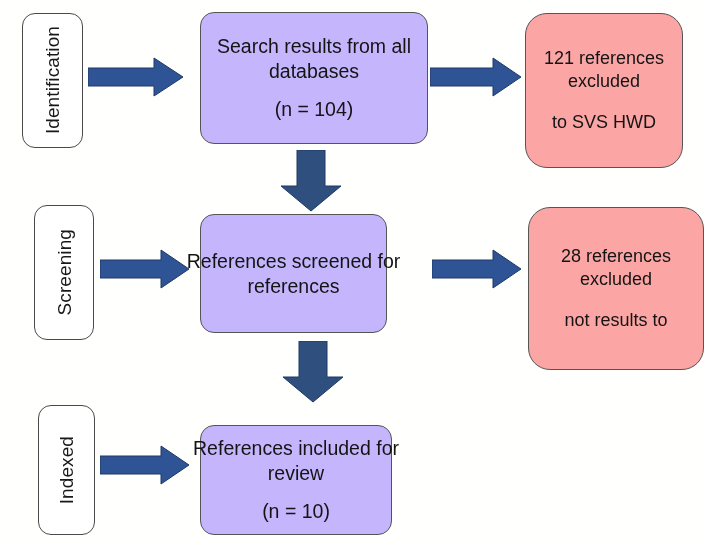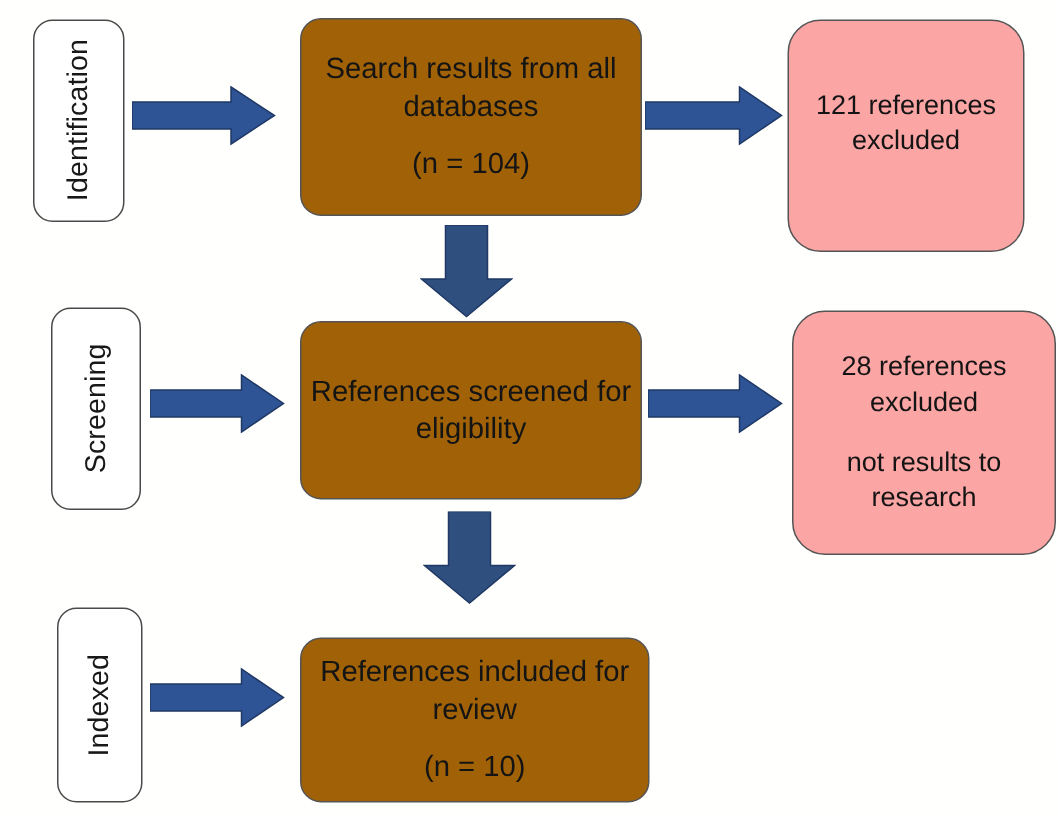--- a/index.html
+++ b/index.html
@@ -34,21 +34,21 @@
     color: #181818;
     letter-spacing: 0.1px;
     white-space: nowrap;
     line-height: 1;
   }
 
   
   .flow-box {
     position: absolute;
     box-sizing: border-box;
-    background: #a16207;
+    background: #c4b5fd;
     border: 1.4px solid #555555;
     border-radius: 14px;
     display: flex;
     flex-direction: column;
     align-items: center;
     justify-content: center;
     text-align: center;
     padding: 6px 14px;
   }
   .flow-box .line {
@@ -119,72 +119,72 @@
   <div class="arrow" style="left:430px; top:57px;">
     <svg width="92" height="40" viewBox="0 0 92 40" aria-hidden="true">
       <path d="M0,11 L63,11 L63,1 L91,20 L63,39 L63,29 L0,29 Z" fill="#2e5496" stroke="#1f3864" stroke-width="1"></path>
     </svg>
   </div>
 
   <div class="excl-box" style="left:525px; top:13px; width:158px; height:155px;">
     <div class="line">121 references</div>
     <div class="line">excluded</div>
     <div class="gap"></div>
+    <div class="line">to SVS HWD</div>
   </div>
 
   <div class="arrow" style="left:280px; top:150px;">
     <svg width="62" height="62" viewBox="0 0 62 62" aria-hidden="true">
       <path d="M17,0 L45,0 L45,36 L61,36 L31,61 L1,36 L17,36 Z" fill="#2f4f7f" stroke="#1f3864" stroke-width="1"></path>
     </svg>
   </div>
 
   <div class="stage-box" style="left:34px; top:205px; width:60px; height:135px;">
     <span class="stage-label">Screening</span>
   </div>
 
   <div class="arrow" style="left:100px; top:249px;">
     <svg width="90" height="40" viewBox="0 0 90 40" aria-hidden="true">
       <path d="M0,11 L61,11 L61,1 L89,20 L61,39 L61,29 L0,29 Z" fill="#2e5496" stroke="#1f3864" stroke-width="1"></path>
     </svg>
   </div>
 
-  <div class="flow-box" style="left:200px; top:214px; width:228px; height:119px;">
+  <div class="flow-box" style="left:200px; top:214px; width:187px; height:119px;">
     <div class="line">References screened for</div>
-    <div class="line">eligibility</div>
+    <div class="line">references</div>
   </div>
 
   <div class="arrow" style="left:432px; top:249px;">
     <svg width="90" height="40" viewBox="0 0 90 40" aria-hidden="true">
       <path d="M0,11 L61,11 L61,1 L89,20 L61,39 L61,29 L0,29 Z" fill="#2e5496" stroke="#1f3864" stroke-width="1"></path>
     </svg>
   </div>
 
   <div class="excl-box" style="left:528px; top:207px; width:176px; height:163px;">
     <div class="line">28 references</div>
     <div class="line">excluded</div>
     <div class="gap"></div>
     <div class="line">not results to</div>
-    <div class="line">research</div>
   </div>
 
   <div class="arrow" style="left:282px; top:341px;">
     <svg width="62" height="62" viewBox="0 0 62 62" aria-hidden="true">
       <path d="M17,0 L45,0 L45,36 L61,36 L31,61 L1,36 L17,36 Z" fill="#2f4f7f" stroke="#1f3864" stroke-width="1"></path>
     </svg>
   </div>
 
   <div class="stage-box" style="left:38px; top:405px; width:57px; height:130px;">
     <span class="stage-label">Indexed</span>
   </div>
 
   <div class="arrow" style="left:100px; top:445px;">
     <svg width="90" height="40" viewBox="0 0 90 40" aria-hidden="true">
       <path d="M0,11 L61,11 L61,1 L89,20 L61,39 L61,29 L0,29 Z" fill="#2e5496" stroke="#1f3864" stroke-width="1"></path>
     </svg>
   </div>
 
-  <div class="flow-box" style="left:200px; top:425px; width:233px; height:110px;">
+  <div class="flow-box" style="left:200px; top:425px; width:192px; height:110px;">
     <div class="line">References included for</div>
     <div class="line">review</div>
     <div class="count">(n = 10)</div>
   </div>
 
 </div>
 
 </body></html>

